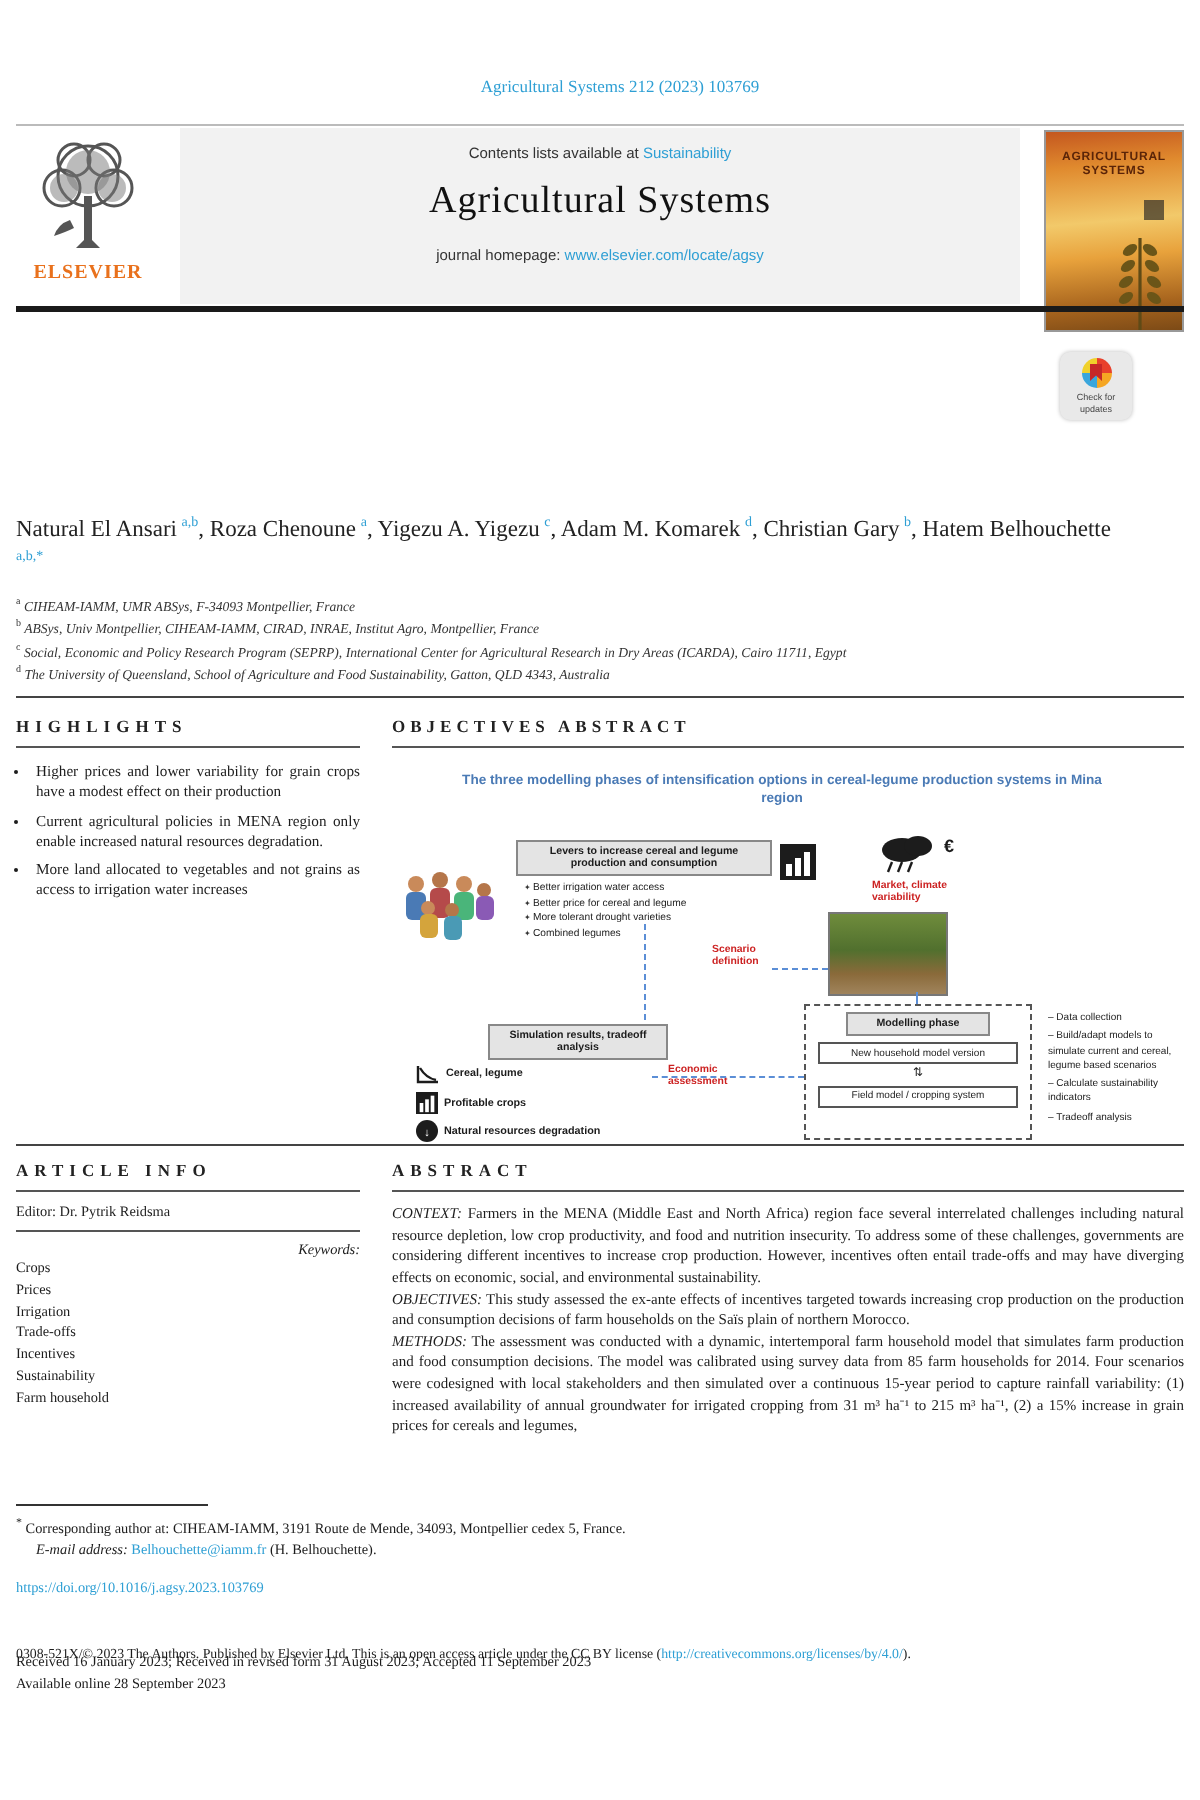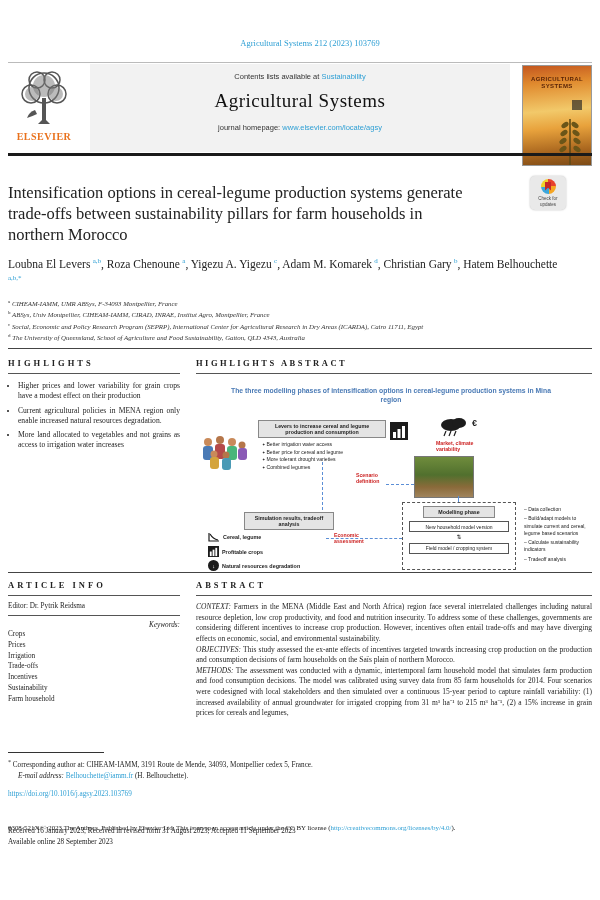--- a/index.html
+++ b/index.html
@@ -155,31 +155,30 @@
         <ellipse cx="10" cy="26" rx="4" ry="2.4" transform="rotate(-35 10 26)"></ellipse>
         <ellipse cx="24" cy="26" rx="4" ry="2.4" transform="rotate(35 24 26)"></ellipse>
         <ellipse cx="10" cy="34" rx="4" ry="2.4" transform="rotate(-35 10 34)"></ellipse>
         <ellipse cx="24" cy="34" rx="4" ry="2.4" transform="rotate(35 24 34)"></ellipse>
       </g>
     </svg>
   </div>
 
   <div class="black-rule"></div>
 
-  <h1 class="title" style="font-weight:normal;margin:0;">Intensification options in cereal-legume production systems generate trade-offs between sustainability pillars for farm households in northern Morocco</h1>
 
   <div class="check-badge">
     <div class="ring">
         <div class="bk"></div>
       </div>
     <div class="ctext">Check for updates</div>
   </div>
 
   <div class="authors">
-    <span><span>Loubna El Levers</span> <sup>a,b</sup></span><span>,</span>
+    <span><span>Natural El Ansari</span> <sup>a,b</sup></span><span>,</span>
     <span><span>Roza Chenoune</span> <sup>a</sup></span><span>,</span>
     <span><span>Yigezu A. Yigezu</span> <sup>c</sup></span><span>,</span>
     <span><span>Adam M. Komarek</span> <sup>d</sup></span><span>,</span>
     <span><span>Christian Gary</span> <sup>b</sup></span><span>,</span>
     <span><span>Hatem Belhouchette</span> <sup>a,b,*</sup></span>
   </div>
 
   <div class="affils">
     <div><sup>a</sup> <span>CIHEAM-IAMM, UMR ABSys, F-34093 Montpellier, France</span></div>
     <div><sup>b</sup> <span>ABSys, Univ Montpellier, CIHEAM-IAMM, CIRAD, INRAE, Institut Agro, Montpellier, France</span></div>
@@ -193,21 +192,21 @@
     <div class="sec-head">HIGHLIGHTS</div>
     <div class="head-rule"></div>
     <ul class="hl-list">
       <li>Higher prices and lower variability for grain crops have a modest effect on their production</li>
       <li>Current agricultural policies in MENA region only enable increased natural resources degradation.</li>
       <li>More land allocated to vegetables and not grains as access to irrigation water increases</li>
     </ul>
   </div>
 
   <div class="ga-col">
-    <div class="sec-head" style="letter-spacing:2.5px;">HIGHLIGHTS ABSTRACT</div>
+    <div class="sec-head" style="letter-spacing:2.5px;">OBJECTIVES ABSTRACT</div>
     <div class="head-rule"></div>
 
     <div class="ga-canvas">
       <div class="ga-title">The three modelling phases of intensification options in cereal-legume production systems in Mina region</div>
 
       <svg width="52" height="40" viewBox="0 0 52 40" style="position:absolute;left:2px;top:52px;">
         <g>
           <circle cx="10" cy="10" r="4" fill="#c98a5a"></circle>
             <rect x="5" y="14" width="10" height="14" rx="3" fill="#4a7ab5"></rect>
           <circle cx="22" cy="8" r="4" fill="#b5764a"></circle>

